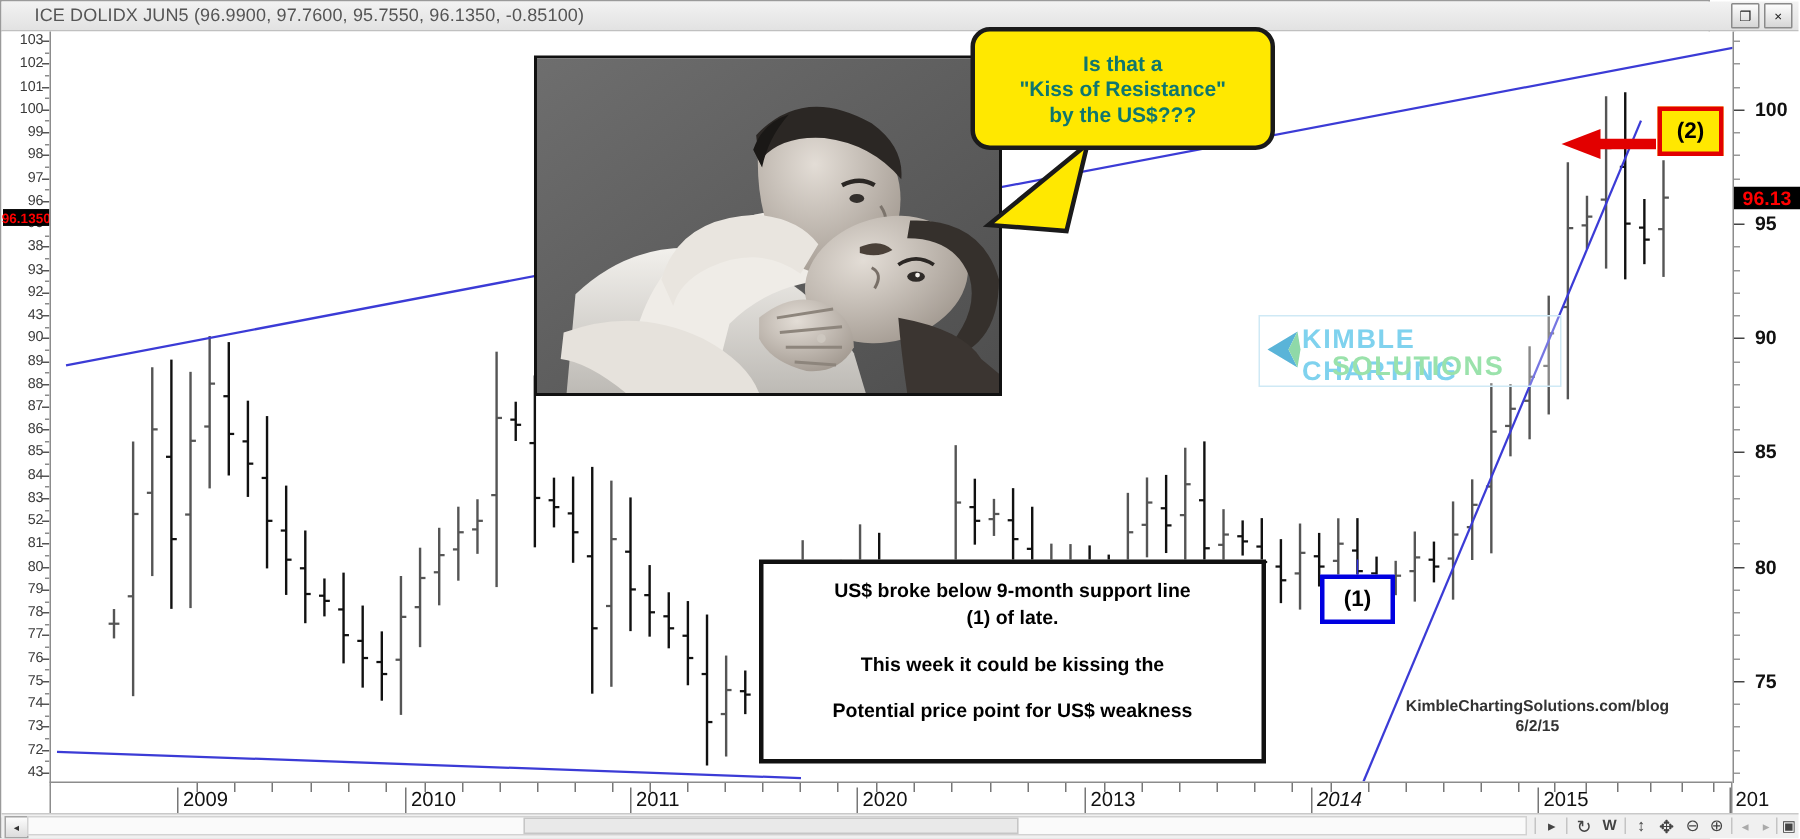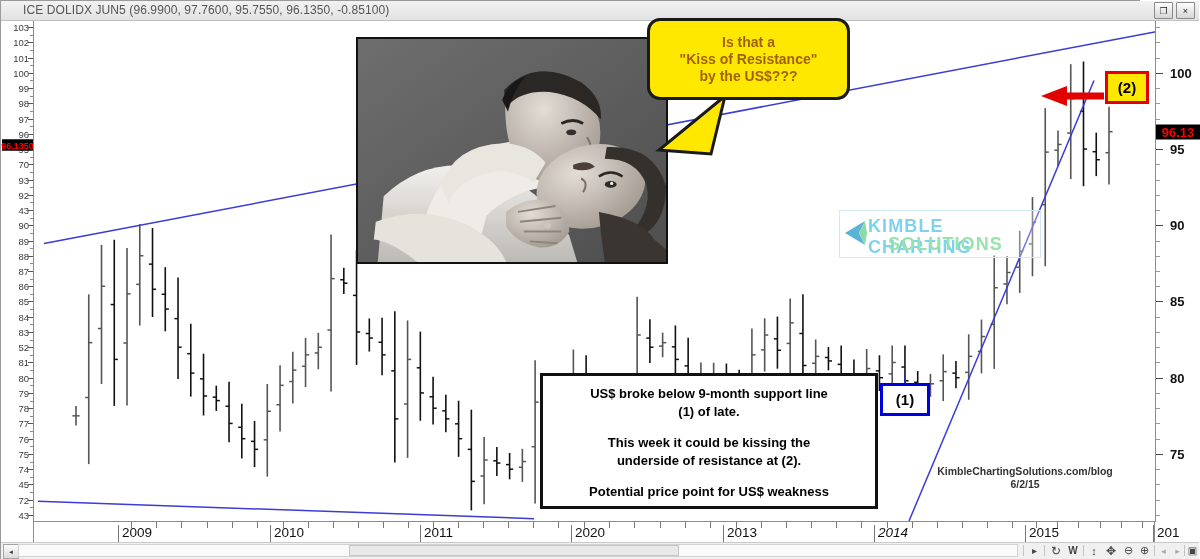--- a/index.html
+++ b/index.html
@@ -49,24 +49,24 @@
     font-size:10px;color:#444;}
   .vsep{position:absolute;top:2px;width:1px;height:11px;background:#c4c4c4;}
 
   
   .photo{position:absolute;left:355px;top:36px;width:312px;height:227px;border:2px solid #111;box-sizing:border-box;}
   .photo svg{display:block;width:100%;height:100%;}
 
   .bubble{position:absolute;left:646px;top:17px;width:203px;height:82px;background:#ffe800;
     border:3px solid #1a1a1a;border-radius:13px;box-sizing:border-box;
     display:flex;flex-direction:column;align-items:center;justify-content:center;}
-  .bubble div{font-size:14px;font-weight:bold;color:#a16207;line-height:17px;white-space:nowrap;text-align:center;}
+  .bubble div{font-size:14px;font-weight:bold;color:#0f766e;line-height:17px;white-space:nowrap;text-align:center;}
   .bubble-tail{position:absolute;left:640px;top:93px;width:90px;height:65px;}
 
-  .infobox{position:absolute;left:539px;top:372px;width:338px;height:136px;background:#fff;
+  .infobox{position:absolute;left:505px;top:372px;width:338px;height:136px;background:#fff;
     border:3px solid #111;box-sizing:border-box;padding:9px 6px 0 6px;text-align:center;}
   .infobox p{margin:0;font-size:13px;font-weight:bold;color:#000;line-height:18px;}
   .infobox .sp{height:13px;}
 
   .attrib{position:absolute;left:934px;top:464px;width:180px;text-align:center;}
   .attrib div{font-size:10.5px;color:#333;font-weight:600;line-height:13px;}
 
   .wm{position:absolute;left:838px;top:209px;width:200px;height:46px;
     border:1px solid #cfe9f5;background:rgba(255,255,255,0.30);}
   .wm-logo{position:absolute;left:3px;top:8px;}
@@ -115,21 +115,21 @@
       <div class="ytick-dash" style="top: 89.939px; width: 3px; background: rgb(138, 138, 138);"></div>
       <div class="ytick" style="top: 97.561px;">97</div>
       <div class="ytick-dash" style="top: 97.561px;"></div>
       <div class="ytick-dash" style="top: 105.183px; width: 3px; background: rgb(138, 138, 138);"></div>
       <div class="ytick" style="top: 112.805px;">96</div>
       <div class="ytick-dash" style="top: 112.805px;"></div>
       <div class="ytick-dash" style="top: 120.427px; width: 3px; background: rgb(138, 138, 138);"></div>
       <div class="ytick" style="top: 128.049px;">95</div>
       <div class="ytick-dash" style="top: 128.049px;"></div>
       <div class="ytick-dash" style="top: 135.671px; width: 3px; background: rgb(138, 138, 138);"></div>
-      <div class="ytick" style="top: 143.293px;">70</div>
+      <div class="ytick" style="top: 143.293px;">38</div>
       <div class="ytick-dash" style="top: 143.293px;"></div>
       <div class="ytick-dash" style="top: 150.915px; width: 3px; background: rgb(138, 138, 138);"></div>
       <div class="ytick" style="top: 158.537px;">93</div>
       <div class="ytick-dash" style="top: 158.537px;"></div>
       <div class="ytick-dash" style="top: 166.159px; width: 3px; background: rgb(138, 138, 138);"></div>
       <div class="ytick" style="top: 173.78px;">92</div>
       <div class="ytick-dash" style="top: 173.78px;"></div>
       <div class="ytick-dash" style="top: 181.402px; width: 3px; background: rgb(138, 138, 138);"></div>
       <div class="ytick" style="top: 189.024px;">43</div>
       <div class="ytick-dash" style="top: 189.024px;"></div>
@@ -178,21 +178,21 @@
       <div class="ytick-dash" style="top: 410.061px; width: 3px; background: rgb(138, 138, 138);"></div>
       <div class="ytick" style="top: 417.683px;">76</div>
       <div class="ytick-dash" style="top: 417.683px;"></div>
       <div class="ytick-dash" style="top: 425.305px; width: 3px; background: rgb(138, 138, 138);"></div>
       <div class="ytick" style="top: 432.927px;">75</div>
       <div class="ytick-dash" style="top: 432.927px;"></div>
       <div class="ytick-dash" style="top: 440.549px; width: 3px; background: rgb(138, 138, 138);"></div>
       <div class="ytick" style="top: 448.171px;">74</div>
       <div class="ytick-dash" style="top: 448.171px;"></div>
       <div class="ytick-dash" style="top: 455.793px; width: 3px; background: rgb(138, 138, 138);"></div>
-      <div class="ytick" style="top: 463.415px;">45</div>
+      <div class="ytick" style="top: 463.415px;">73</div>
       <div class="ytick-dash" style="top: 463.415px;"></div>
       <div class="ytick-dash" style="top: 471.037px; width: 3px; background: rgb(138, 138, 138);"></div>
       <div class="ytick" style="top: 478.659px;">72</div>
       <div class="ytick-dash" style="top: 478.659px;"></div>
       <div class="ytick-dash" style="top: 486.28px; width: 3px; background: rgb(138, 138, 138);"></div>
       <div class="ytick" style="top: 493.902px;">43</div>
       <div class="ytick-dash" style="top: 493.902px;"></div>
       <div class="ytick-dash" style="top: 501.524px; width: 3px; background: rgb(138, 138, 138);"></div>
       <div class="pricetag-left" style="top: 124px;">96.1350</div>
     </div>
@@ -620,21 +620,20 @@
     </svg>
     <div class="wm-l1">KIMBLE CHARTING</div>
     <div class="wm-l2">SOLUTIONS</div>
   </div>
 
   <div class="infobox">
     <p>US$ broke below 9-month support line</p>
     <p>(1) of late.</p>
     <div class="sp"></div>
     <p>This week it could be kissing the</p>
-    <p>underside of resistance at (2).</p>
     <div class="sp"></div>
     <p>Potential price point for US$ weakness</p>
   </div>
 
   <div class="attrib">
     <div>KimbleChartingSolutions.com/blog</div>
     <div>6/2/15</div>
   </div>
 
   <div class="tag1">(1)</div>

